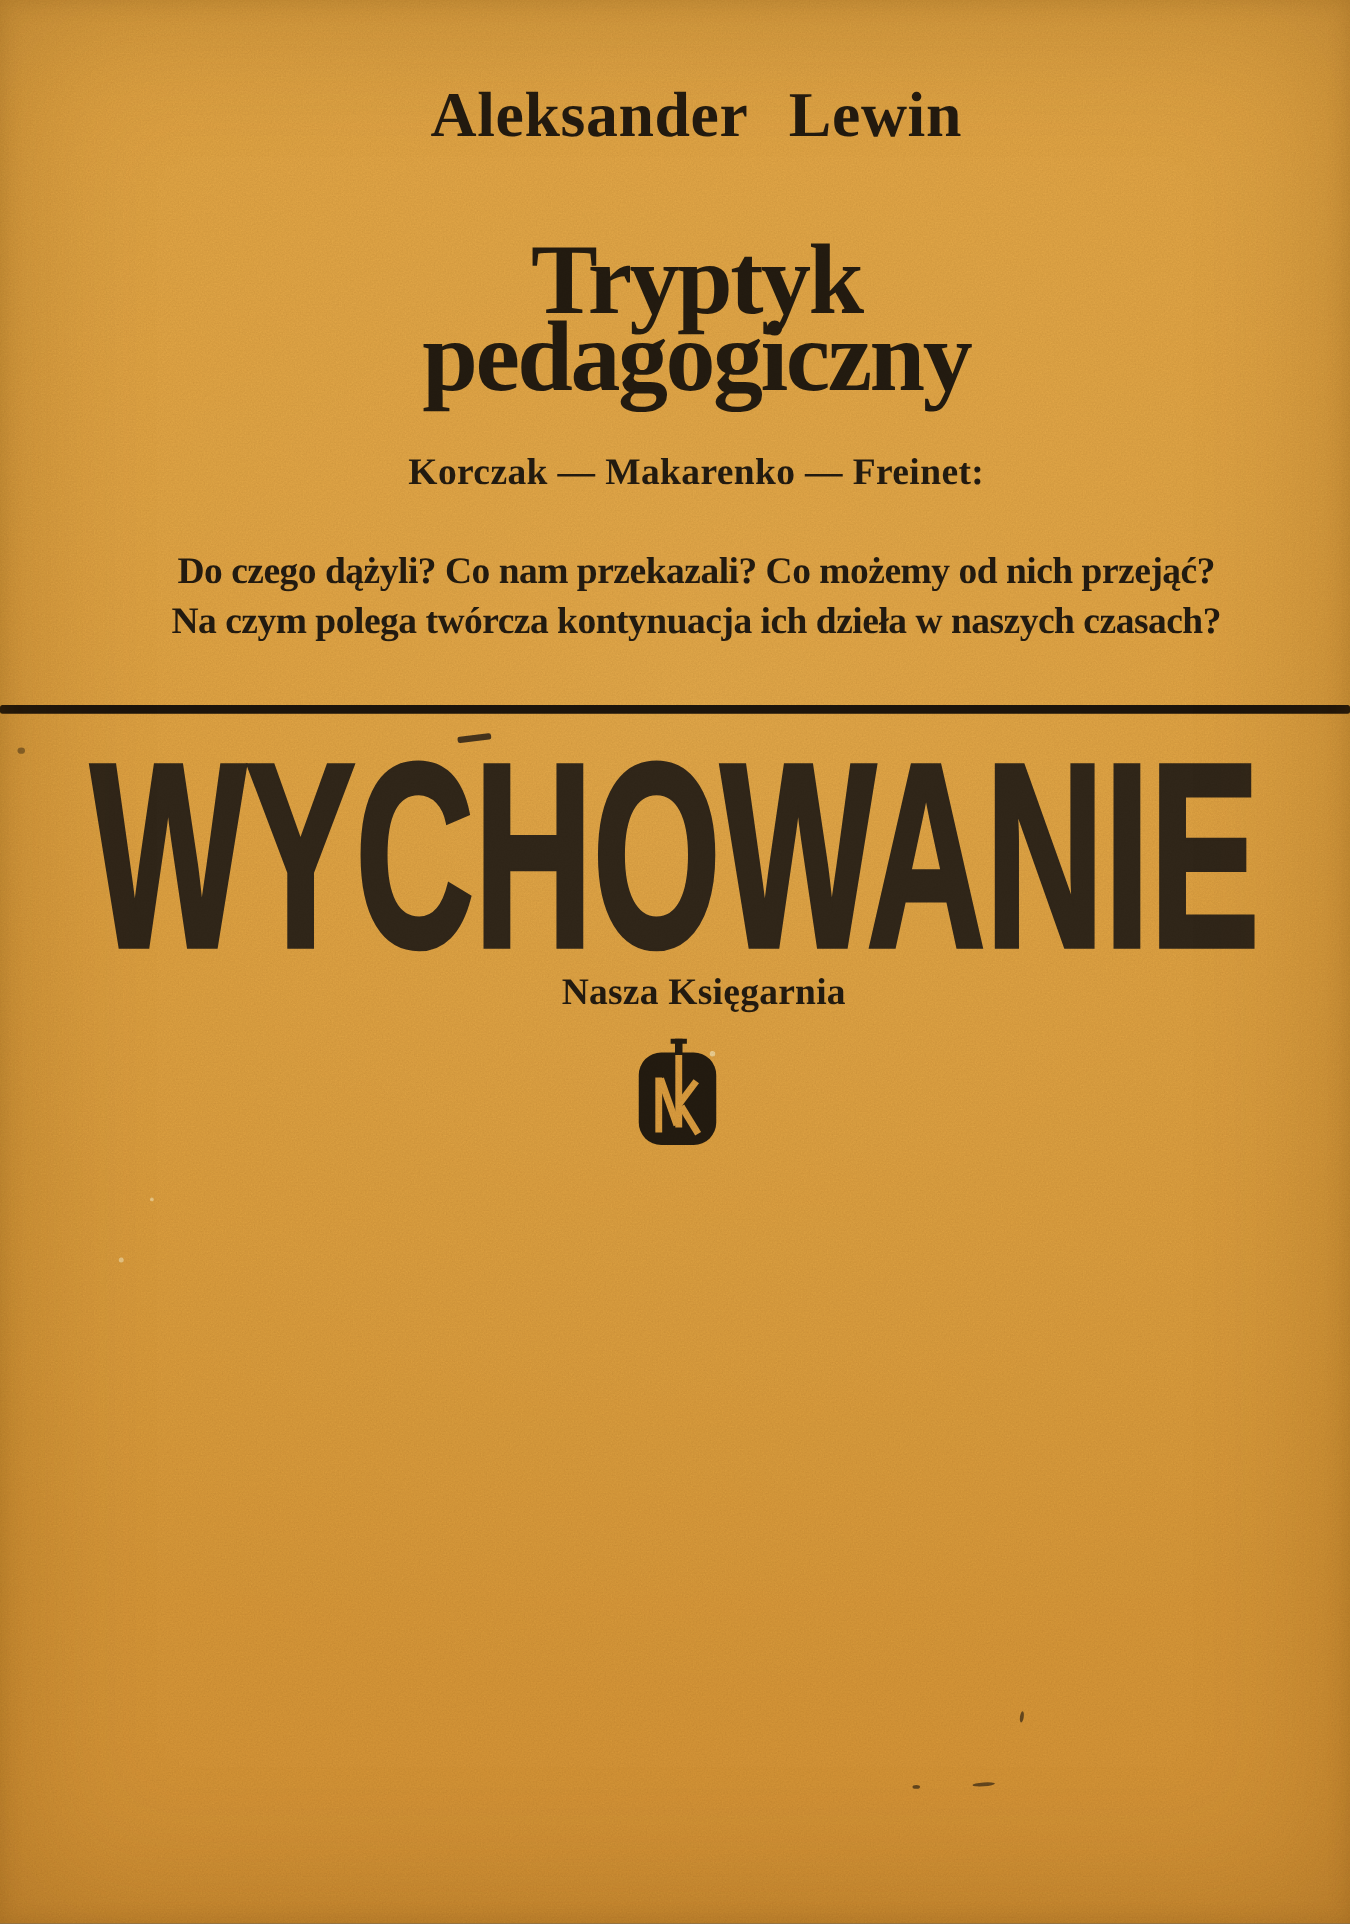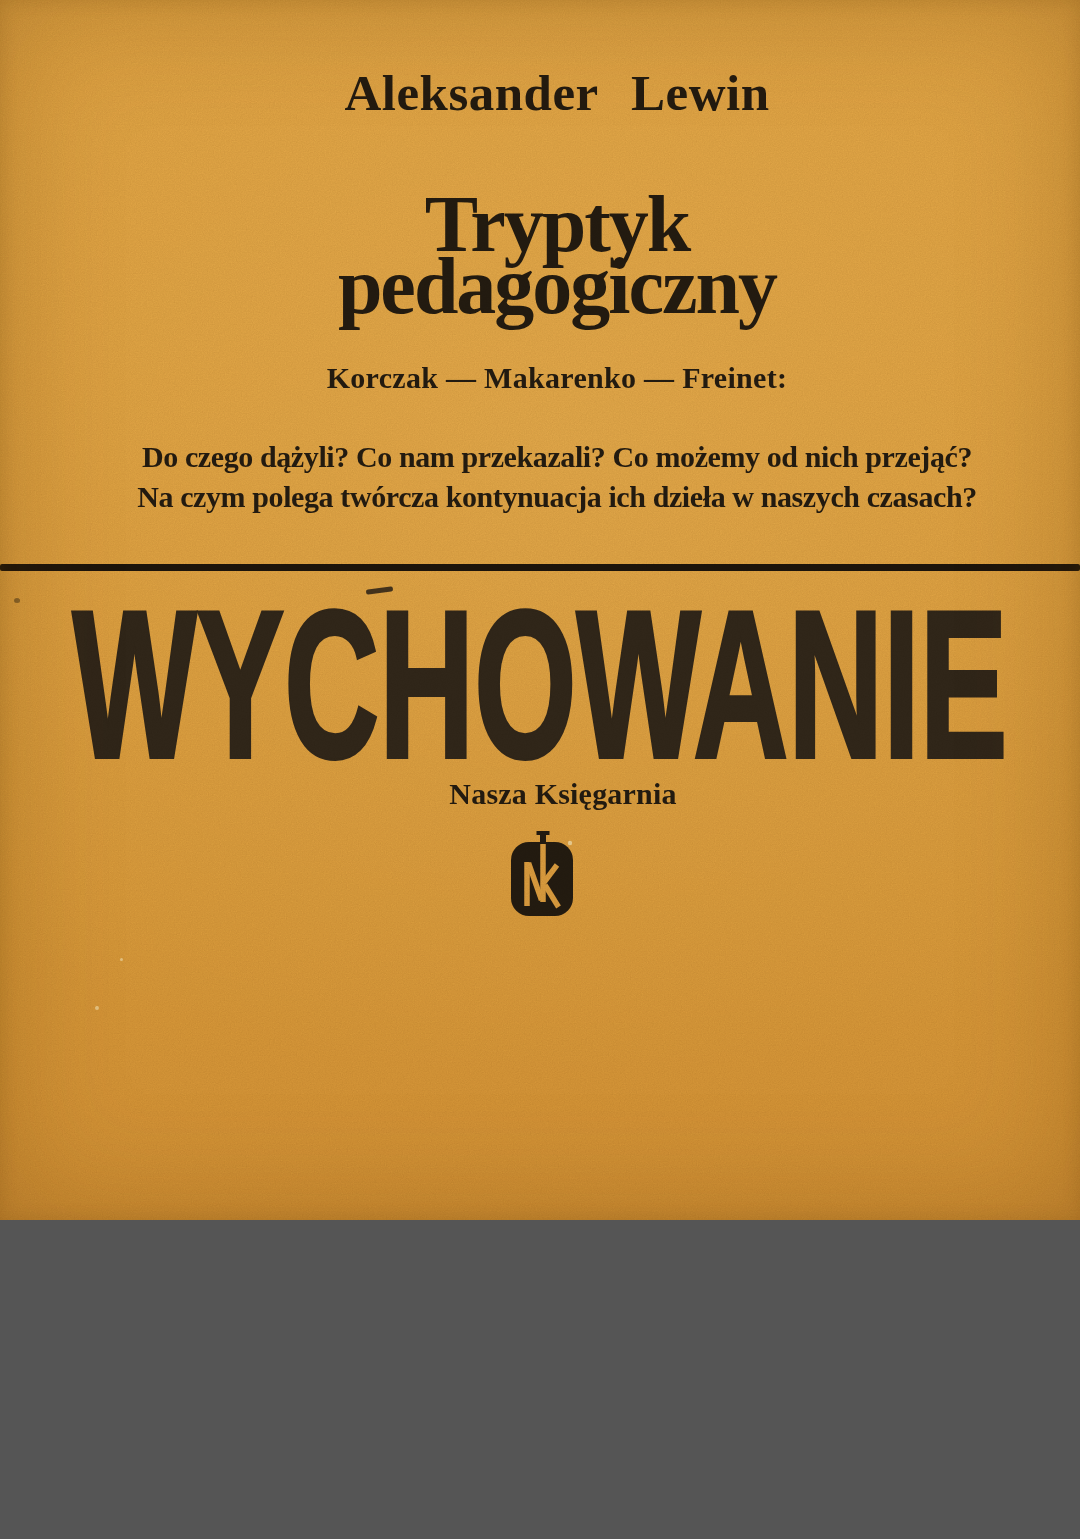--- a/index.html
+++ b/index.html
@@ -1,18 +1,18 @@
 <!DOCTYPE html>
 <html><head>
 <meta charset="utf-8">
 <style>
   html,body{margin:0;padding:0;background:#555;}
   .page{
     position:relative;
-    width:1080px;height:1220px;
+    width:1080px;height:1539px;
     overflow:hidden;
     background:
       radial-gradient(140% 85% at 52% 36%, rgba(255,224,150,0.16), rgba(0,0,0,0) 62%),
       linear-gradient(180deg,#e5a845 0%,#e2a33f 38%,#dd9e3c 75%,#d99839 100%);
     font-family:"Liberation Serif", serif;
     color:#241c11;
   }
   .page::after{
     content:"";position:absolute;inset:0;pointer-events:none;
     box-shadow:inset 0 0 120px rgba(95,56,8,.27), inset 0 0 18px rgba(95,56,8,.18);

